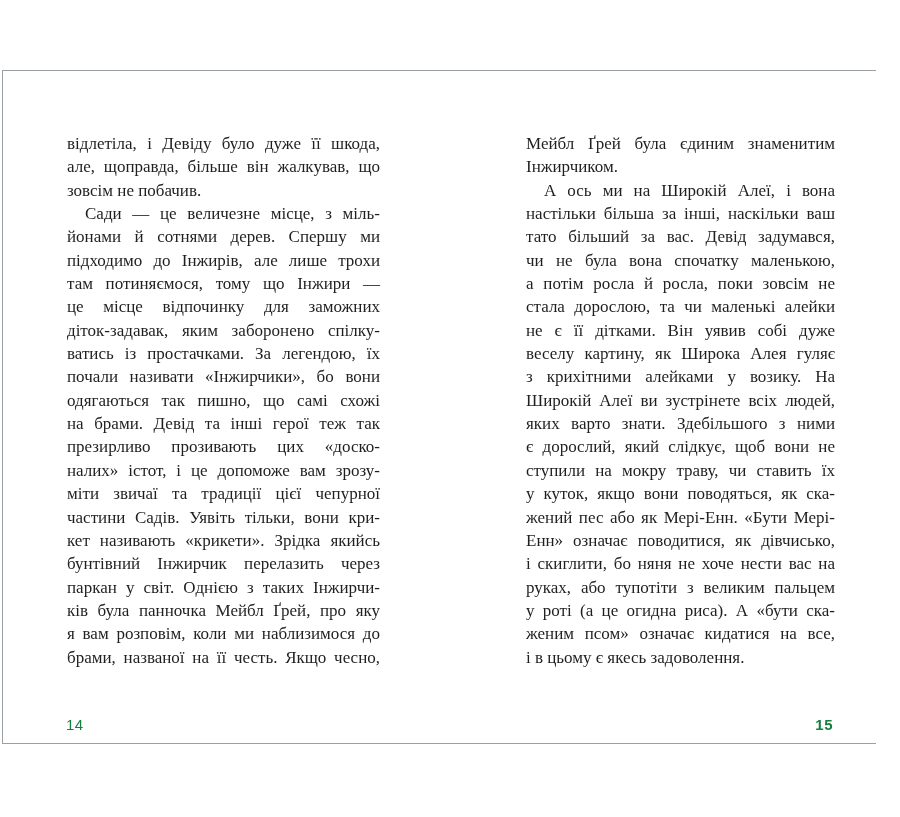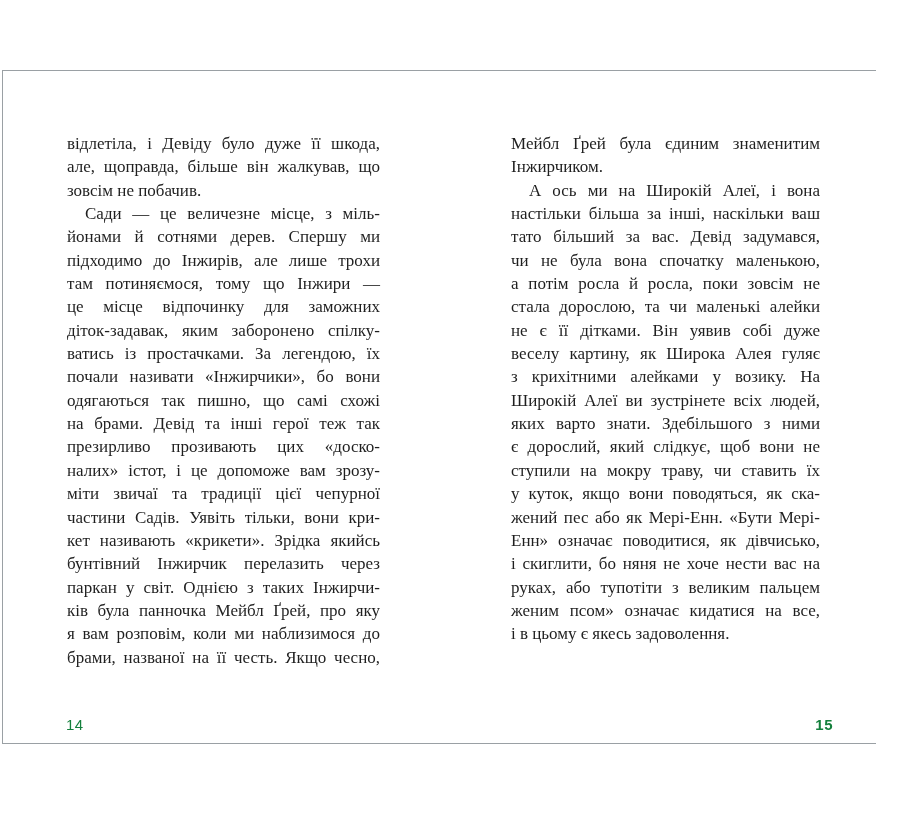--- a/index.html
+++ b/index.html
@@ -26,21 +26,21 @@
     box-sizing: content-box;
   }
   .textcol {
     position: absolute;
     top: 132px;
     color: #1f1f1f;
     font-size: 17px;
     line-height: 23.35px;
   }
   .textcol.left  { left: 67px;  width: 313px; }
-  .textcol.right { left: 511px; width: 309px; }
+  .textcol.right { left: 526px; width: 309px; }
   .line {
     text-align: justify;
     text-align-last: justify;
     white-space: normal;
     word-spacing: normal;
   }
   .line.endline { text-align-last: left; }
   .line.indent  { text-indent: 18px; }
   .pagenum {
     position: absolute;
@@ -100,20 +100,21 @@
       <div class="line">з крихітними алейками у возику. На</div>
       <div class="line">Широкій Алеї ви зустрінете всіх людей,</div>
       <div class="line">яких варто знати. Здебільшого з ними</div>
       <div class="line">є дорослий, який слідкує, щоб вони не</div>
       <div class="line">ступили на мокру траву, чи ставить їх</div>
       <div class="line">у куток, якщо вони поводяться, як ска-</div>
       <div class="line">жений пес або як Мері-Енн. «Бути Мері-</div>
       <div class="line">Енн» означає поводитися, як дівчисько,</div>
       <div class="line">і скиглити, бо няня не хоче нести вас на</div>
       <div class="line">руках, або тупотіти з великим пальцем</div>
+      <div class="line">у роті (а це огидна риса). А «бути ска-</div>
       <div class="line">женим псом» означає кидатися на все,</div>
       <div class="line endline">і в цьому є якесь задоволення.</div>
     </div>
 
   <div class="pagenum left">14</div>
 
   <div class="pagenum right">15</div>
 </div>
 
 </body></html>

